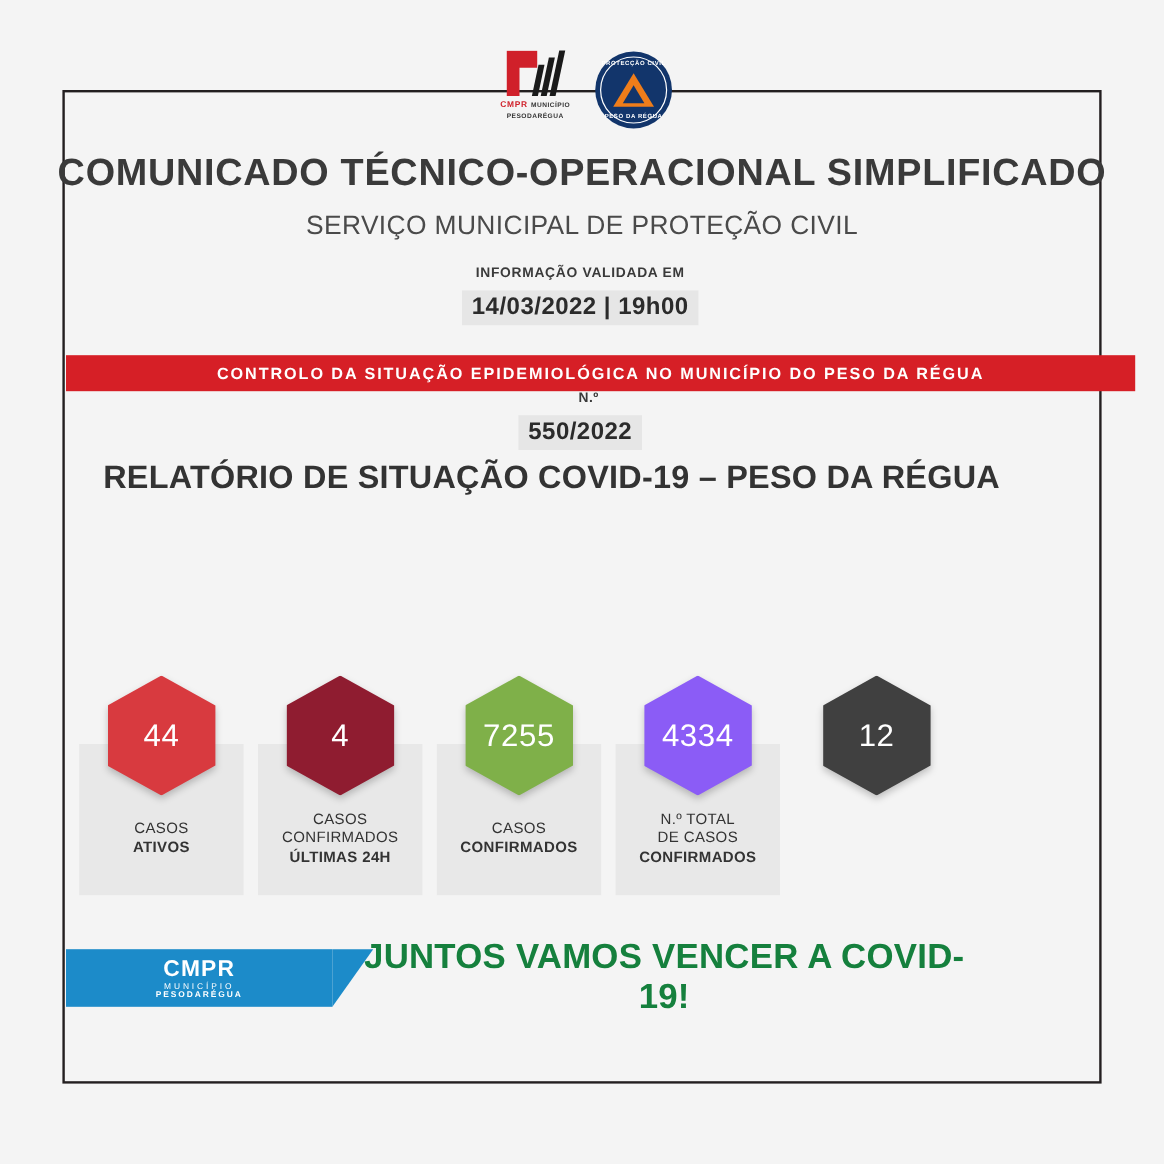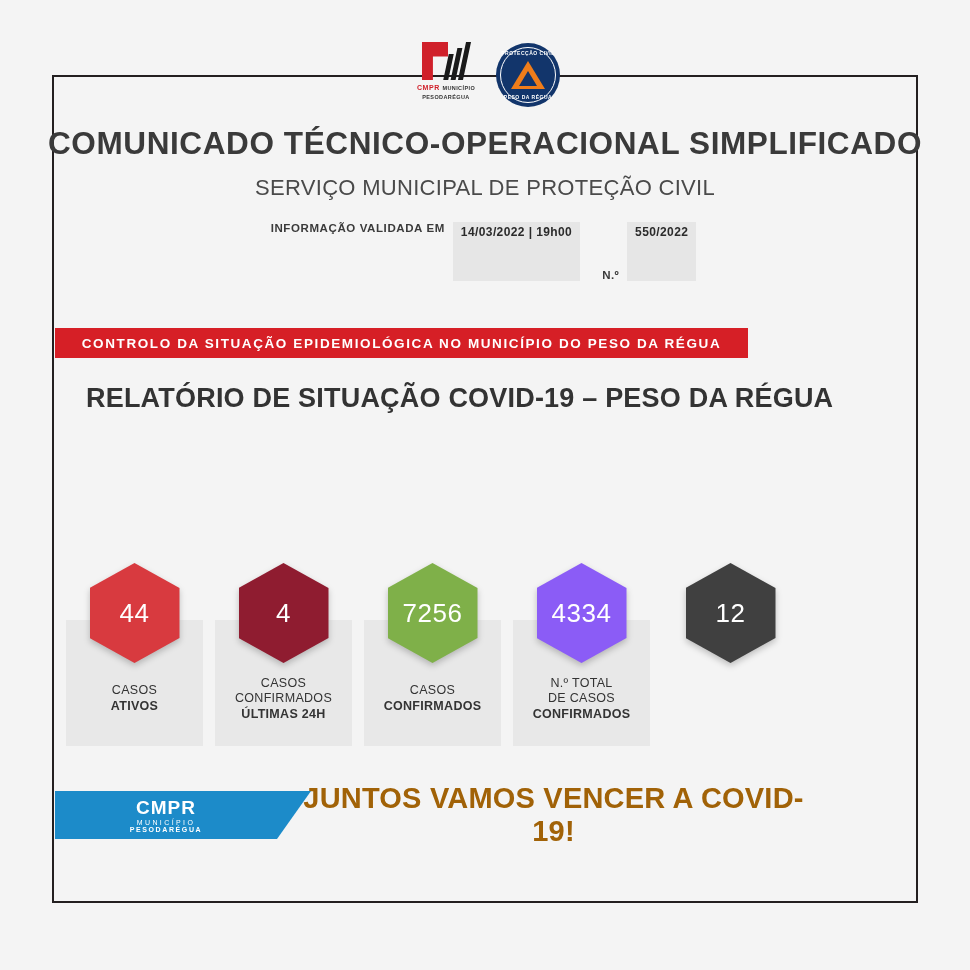--- a/index.html
+++ b/index.html
@@ -119,47 +119,47 @@
   }
   .subtitle {
     position: absolute; left: 0; right: 0; top: 175px;
     text-align: center;
     font-size: 22px;
     color: #4a4a4a;
     letter-spacing: .3px;
   }
   .validline {
     position: absolute; left: 0; right: 3px; top: 222px;
-    display: flex; justify-content: center; 
+    display: flex; justify-content: center; align-items: center;
     gap: 8px;
     font-size: 11.5px;
     color: #3a3a3a;
     letter-spacing: .4px;
+    flex-direction: column;
   }
   .validline .lbl { font-weight: bold; letter-spacing: .6px; }
   .validline .chip {
     background: #e6e6e6;
     padding: 3px 8px;
-    font-size: 12px;
+    font-size: 20px;
     font-weight: bold;
     color: #2b2b2b;
   }
   .validline .nlabel { font-size: 11.5px; font-weight: bold; margin-left: 14px; margin-top: 47px;}
 
   .redbar {
     position: absolute;
     left: 55px; top: 296px;
-    width: 693px; height: 30px;
+    width: 891px; height: 30px;
     background: #d61f26;
     color: #fff;
     display: flex; align-items: center; justify-content: center;
     font-size: 13.5px;
     font-weight: bold;
     letter-spacing: 1.6px;
-    margin-top: 32px;
   }
 
   .report-title {
     position: absolute;
     left: 86px; top: 383px;
     font-size: 27px; font-weight: bold; color: #333;
     letter-spacing: .2px;
   }
 
   
@@ -237,21 +237,21 @@
     font-size: 7px; color: #fff; letter-spacing: 2.4px; margin-top: 2px;
   }
   .foot-blue .pes {
     font-size: 7px; color: #fff; letter-spacing: 1.6px; font-weight: bold;
   }
   .foot-text {
     flex: 1;
     text-align: center;
     font-size: 29px;
     font-weight: bold;
-    color: #a16207;
+    color: #15803d;
     letter-spacing: .2px;
     padding-left: 20px;
   }
 </style>
 </head>
 <body>
 
 <div class="page">
 
   <div class="logo-bar">
@@ -326,21 +326,21 @@
 
     <div class="stat">
       <div class="card">
         <div class="lbl">
           <span>CASOS</span>
           <span class="b">CONFIRMADOS</span>
         </div>
       </div>
       <div class="hexwrap">
         <div class="hex" style="background:#7fb049">
-          <span class="val">7256</span>
+          <span class="val">7255</span>
         </div>
       </div>
     </div>
 
     <div class="stat">
       <div class="card">
         <div class="lbl">
           <span>N.º TOTAL</span><br>
           <span>DE CASOS</span>
           <span class="b">CONFIRMADOS</span>

